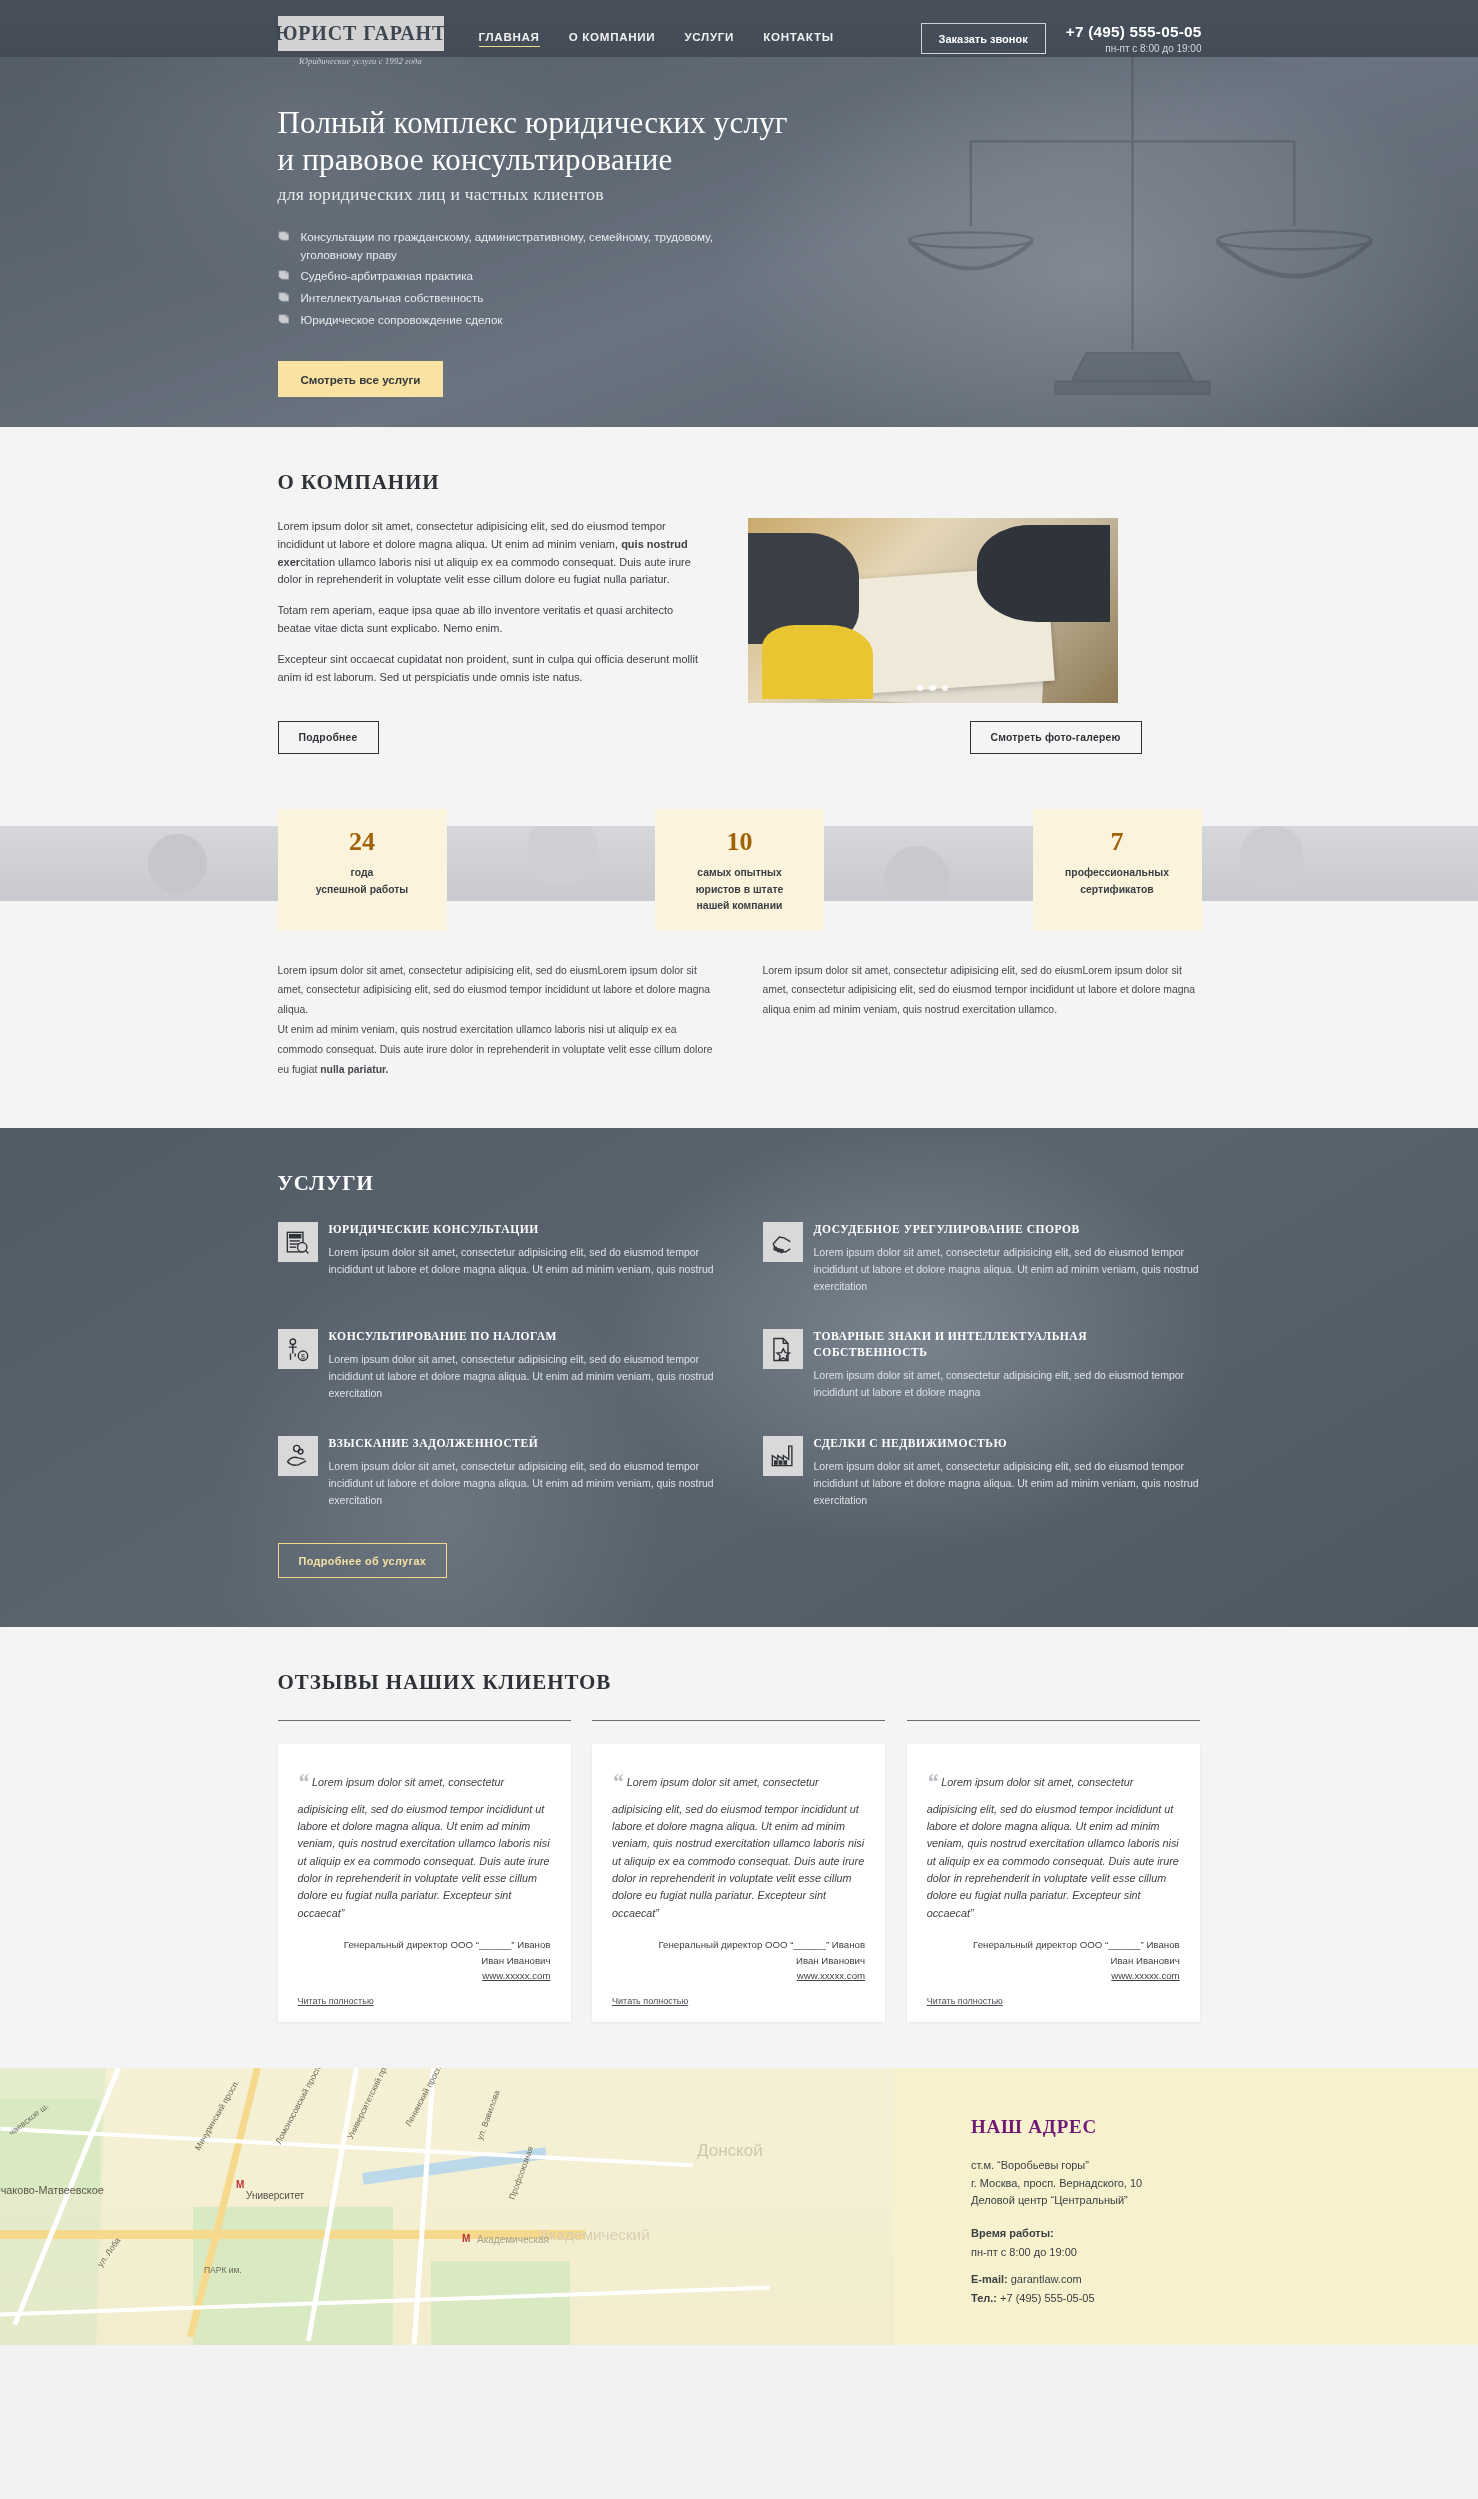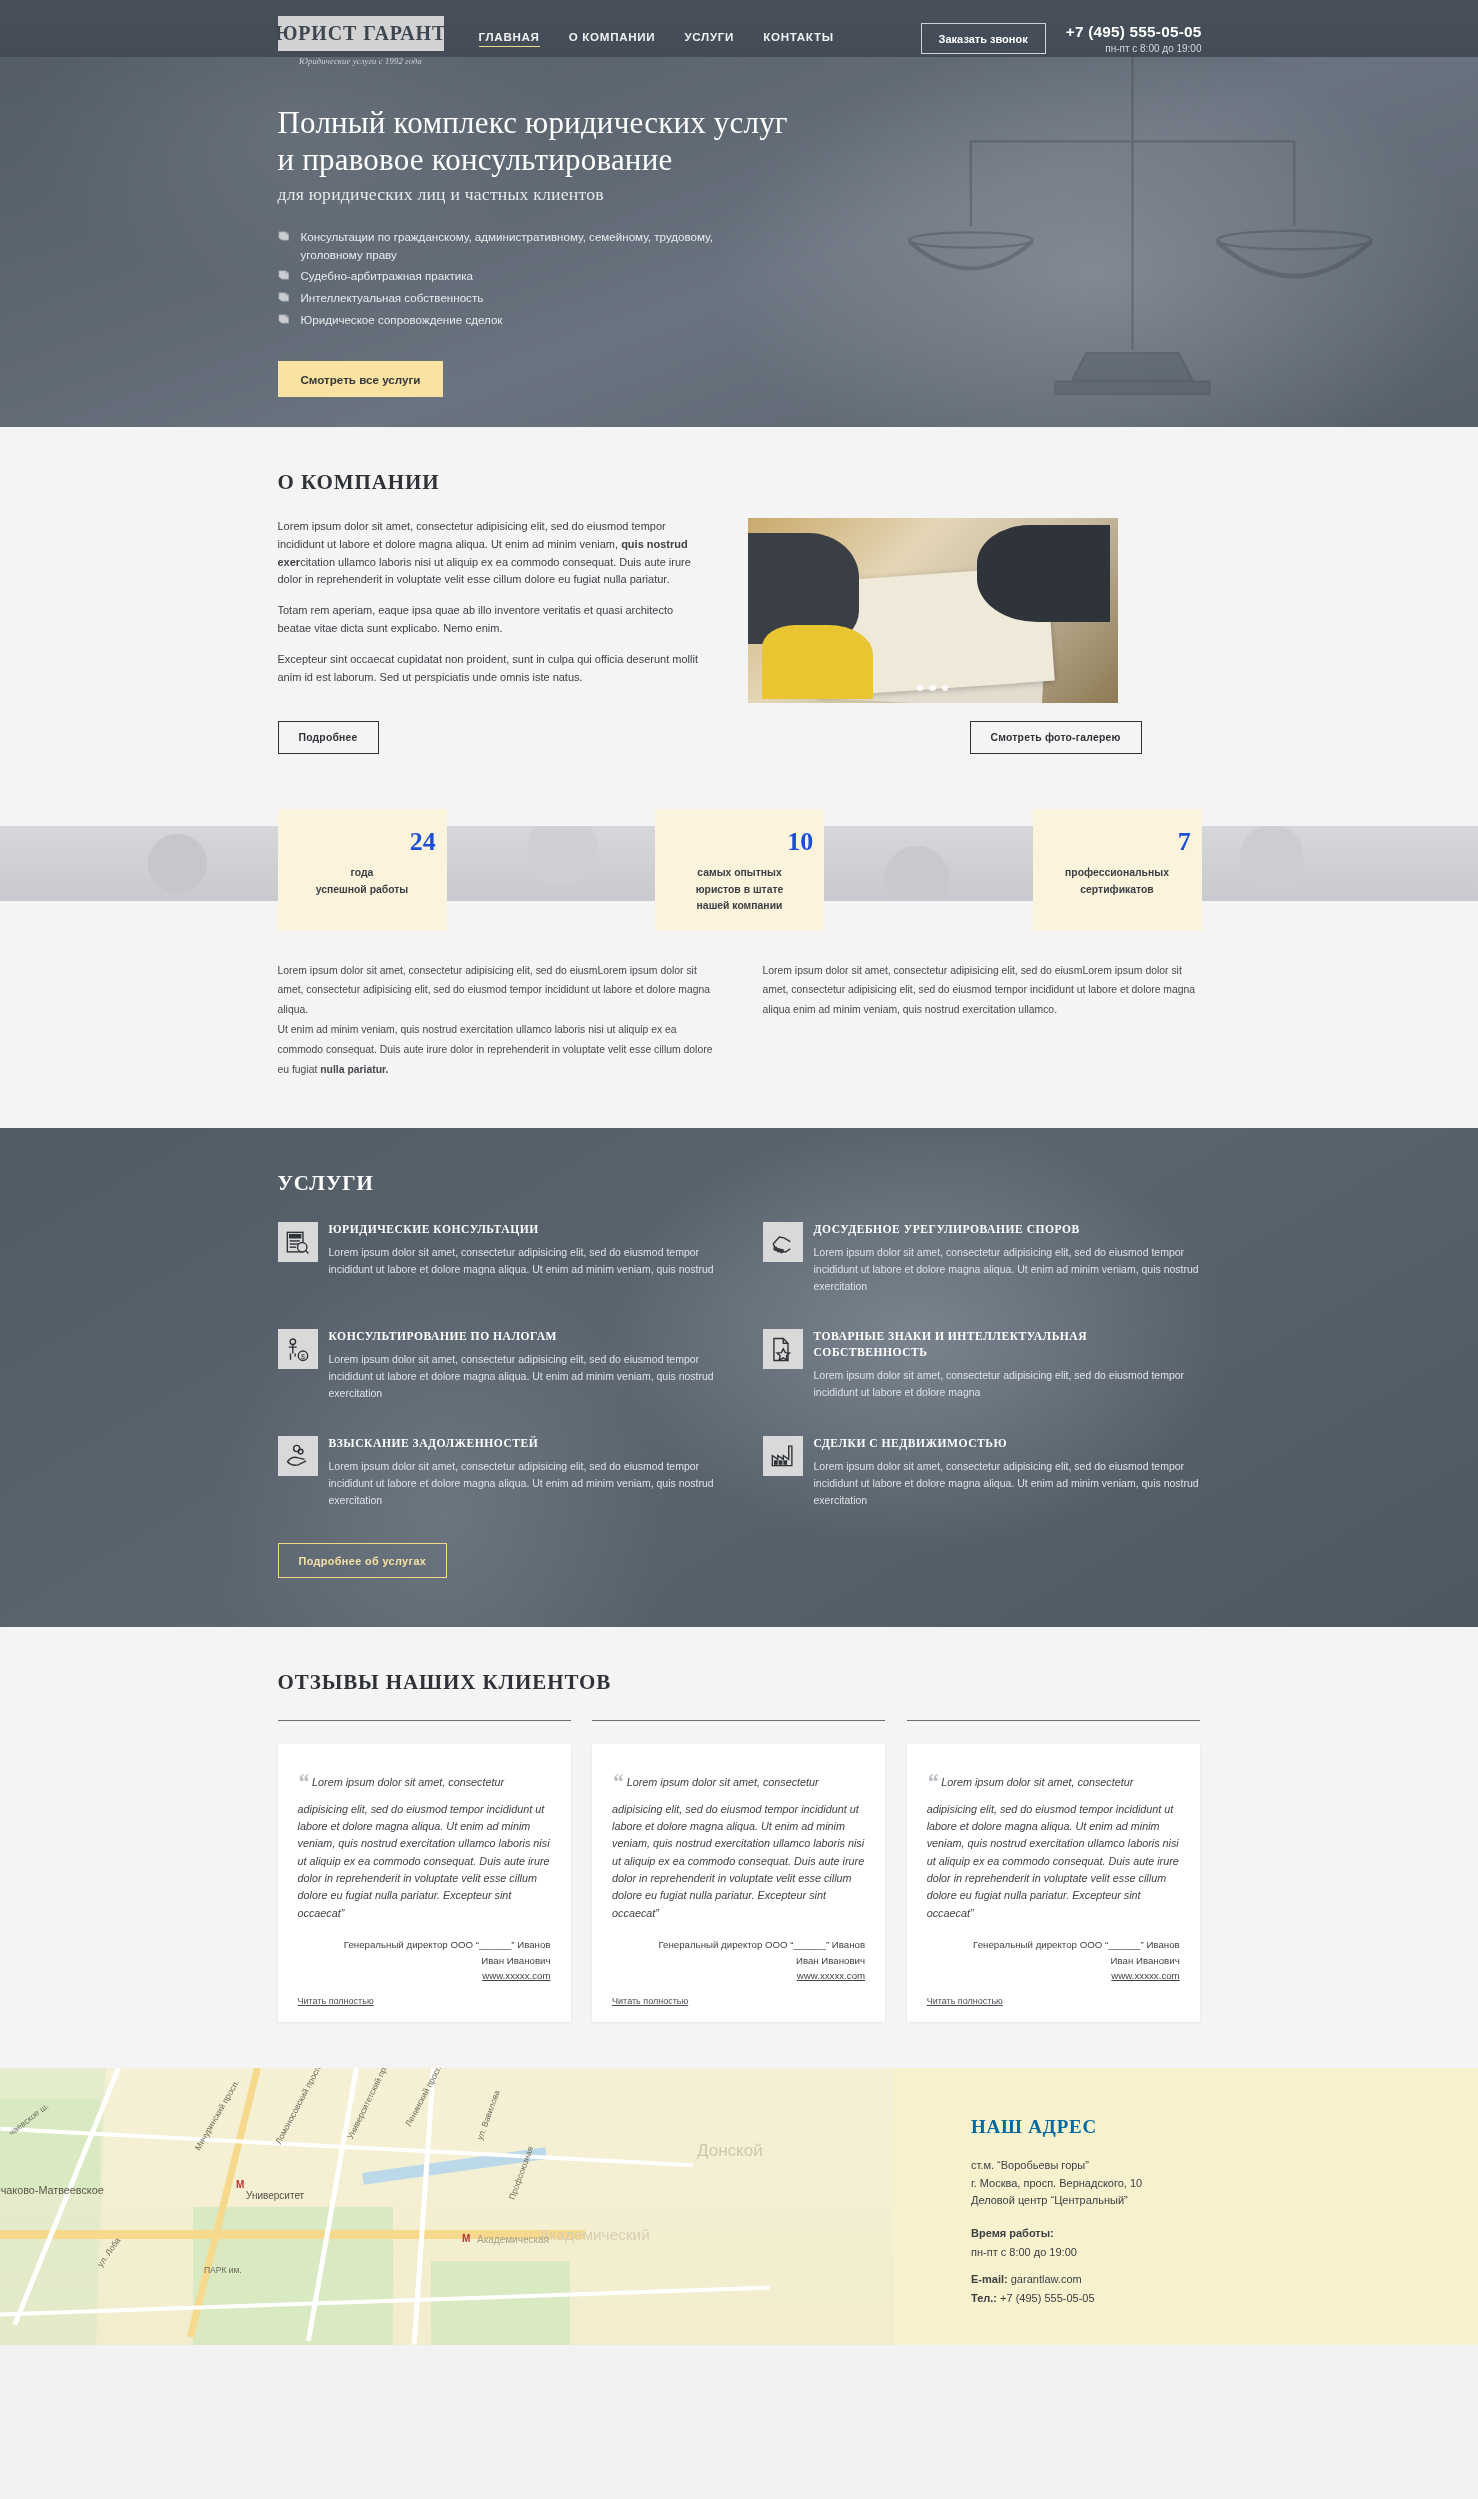--- a/index.html
+++ b/index.html
@@ -156,21 +156,21 @@
     position: relative;
   }
   .ach-cards {
     position:absolute; left:50%; transform: translateX(-50%); top:-17px;
     width: 924px; display:flex; justify-content:space-between;
   }
   .ach-card {
     width: 169px; background:#fcf3dc; padding: 20px 10.8px 17px;
     text-align:center; min-height: 116px;
   }
-  .ach-num { font-family:"Liberation Serif", serif; font-weight:700; font-size:26px; color:#1d4ed8; line-height:1;text-align:right; }
+  .ach-num { font-family:"Liberation Serif", serif; font-weight:700; font-size:26px; color:#a16207; line-height:1; }
   .ach-label { margin-top: 10.8px; font-size:10.4px; line-height:1.55; color:#3a3e43; font-weight:600; }
   .ach-body { display:flex; gap: 48px; padding: 60px 0 49px; }
   .ach-body div { width: 437px; font-size:10.4px; line-height:1.9; color:#45494e; }
   .ach-body b { font-weight:700; }
 
   
   .services { position: relative; background:#566069; overflow:hidden; padding: 43px 0 49px; }
   .services-bg {
     position:absolute; inset:0;
     background:
@@ -220,21 +220,21 @@
   .map .road { position:absolute; background:#ffffff; }
   .map .road.major { background:#f6d98d; }
   .map .lbl { position:absolute; font-size:8.5px; color:#6e6a5c; white-space:nowrap; }
   .map .lbl.big { font-size:10.8px; color:#5b5748; }
   .map .metro { position:absolute; color:#b33; font-size:10px; font-weight:700; }
   .addr-panel {
     position:absolute; right:0; top:0; bottom:0; width: 585px;
     background: rgba(248,241,205,.86);
   }
   .addr-inner { position:absolute; left: 77px; top: 48px; }
-  .addr-title { font-family:"Liberation Serif", serif; font-weight:700; font-size:19px; letter-spacing:0.8px; color:#0369a1; }
+  .addr-title { font-family:"Liberation Serif", serif; font-weight:700; font-size:19px; letter-spacing:0.8px; color:#701a75; }
   .addr-lines { margin-top: 18.5px; font-size:11px; line-height:1.6; color:#3c4045; }
   .addr-sub { margin-top: 14px; font-size:11px; line-height:1.75; color:#3c4045; }
   .addr-sub b { font-weight:700; }
 </style>
 </head>
 <body>
 
 <header class="header">
   <div class="wrap header-inner">
     <div class="logo-block">

